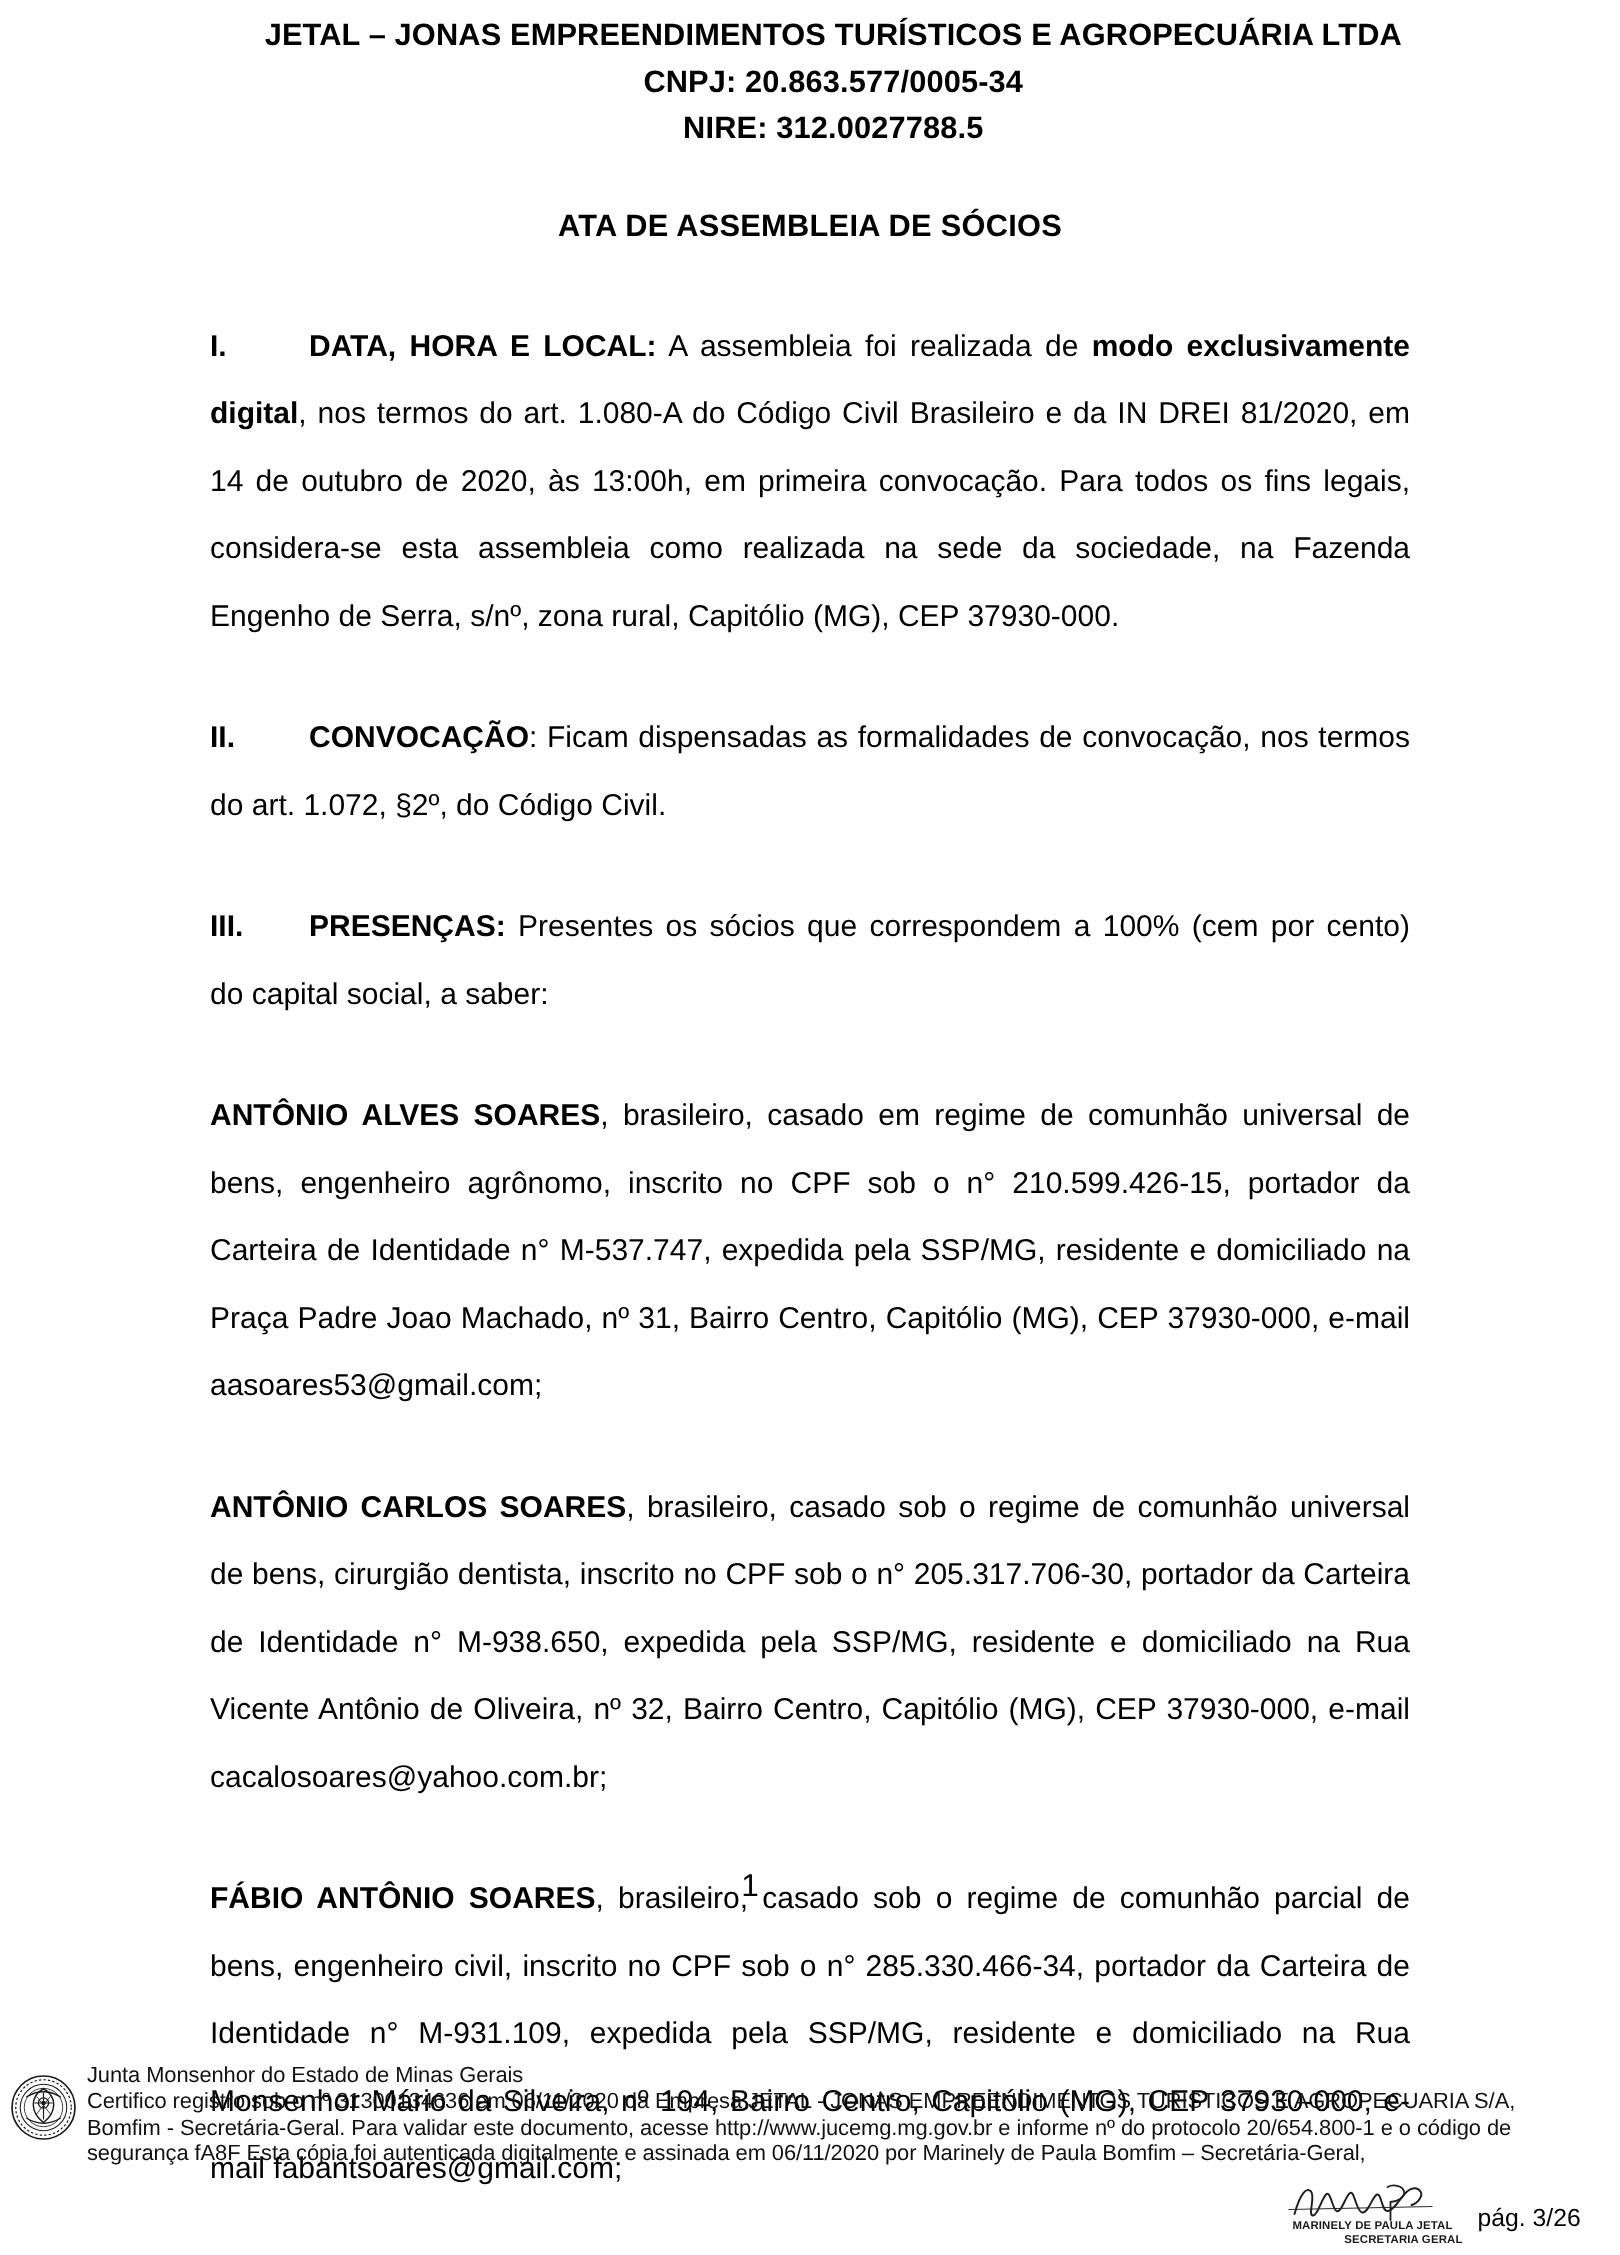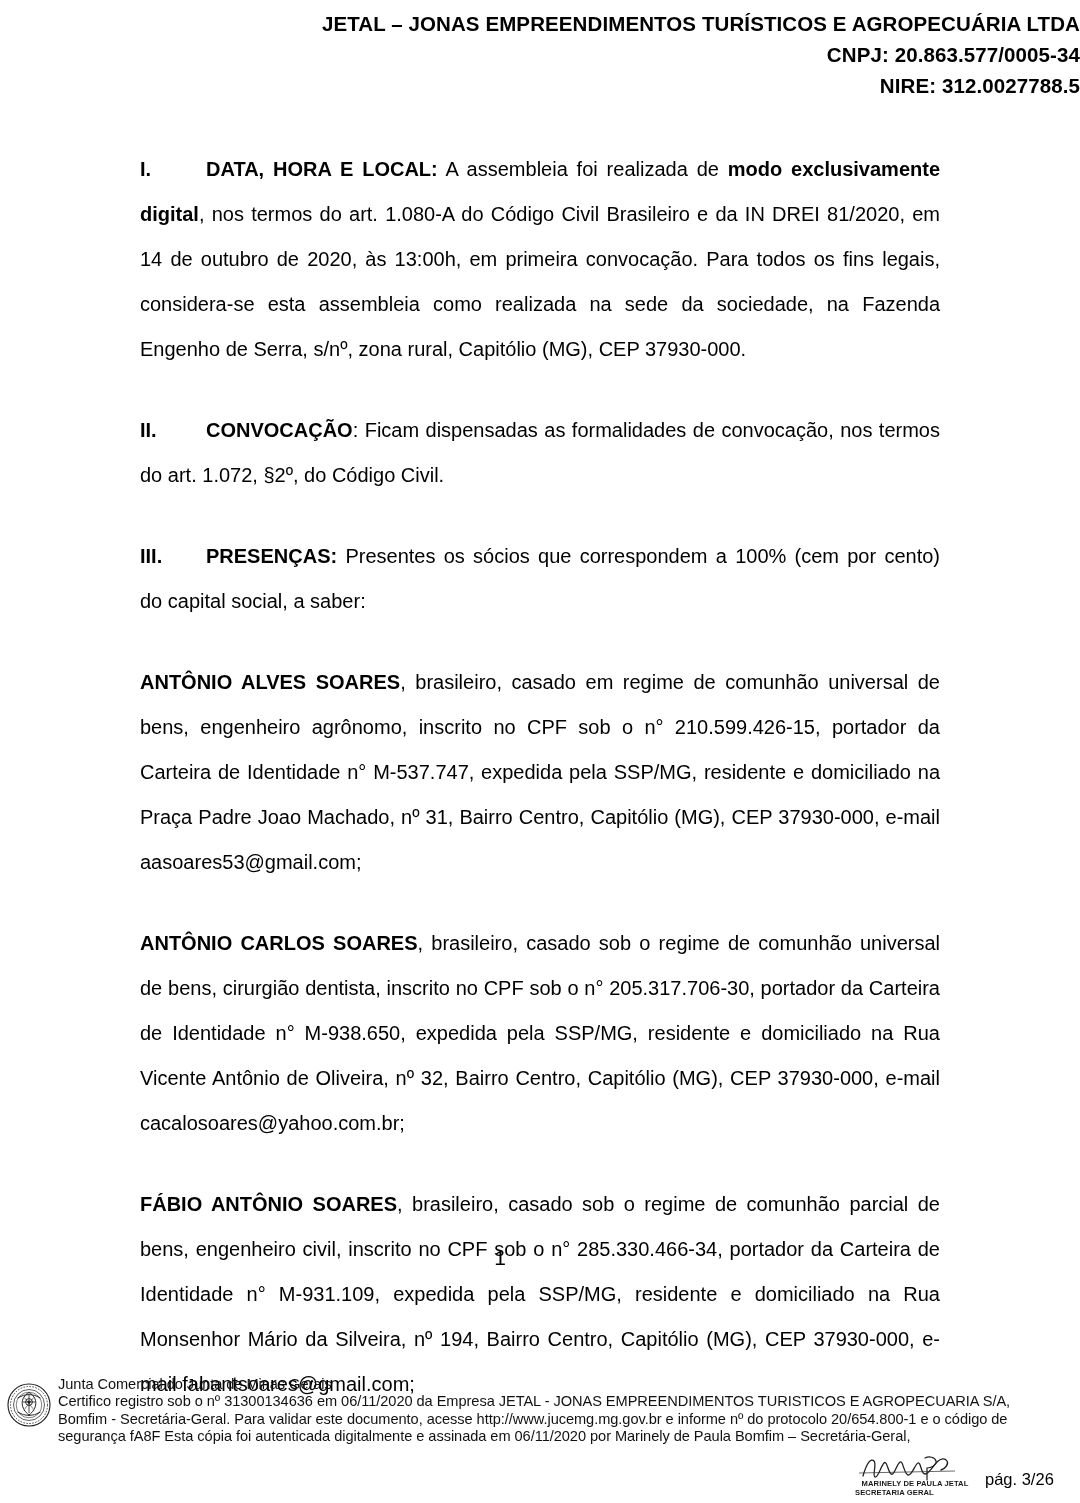--- a/index.html
+++ b/index.html
@@ -15,21 +15,21 @@
     background: #ffffff;
     font-family: "Liberation Sans", sans-serif;
     color: #000000;
     overflow: hidden;
     box-sizing: border-box;
   }
 
   
   .header {
     padding-top: 8px;
-    text-align: right;
+    text-align: center;
     padding-left: 31px;
   }
   .header-line {
     font-weight: bold;
     font-size: 20.5px;
     line-height: 31px;
     letter-spacing: 0.1px;
   }
   .header-line.company {
     font-size: 20.5px;
@@ -123,21 +123,21 @@
     font-size: 7.6px;
     font-weight: bold;
     letter-spacing: 0.1px;
     color: #1a1a1a;
   }
   .stamp-role {
     position: absolute;
     top: 36px;
     left: 0;
     width: 120px;
-    text-align: left;
+    text-align: right;
     font-size: 7.6px;
     font-weight: bold;
     letter-spacing: 0.1px;
     color: #1a1a1a;
   }
   .page-counter {
     position: absolute;
     left: 985px;
     top: 1470px;
     font-size: 16.5px;
@@ -148,20 +148,21 @@
 <body>
 
 <div class="page">
 
   <div class="header">
     <div class="header-line company">JETAL – JONAS EMPREENDIMENTOS TURÍSTICOS E AGROPECUÁRIA LTDA</div>
     <div class="header-line">CNPJ: 20.863.577/0005-34</div>
     <div class="header-line">NIRE: 312.0027788.5</div>
   </div>
 
+  <div class="doc-title">ATA DE ASSEMBLEIA DE SÓCIOS</div>
 
   <div class="body">
 
     <p class="para">
       <span class="roman">I.</span><b>DATA, HORA E LOCAL:</b><span> A assembleia foi realizada de </span><b>modo exclusivamente digital</b><span>, nos termos do art. 1.080-A do Código Civil Brasileiro e da IN DREI 81/2020, em 14 de outubro de 2020, às 13:00h, em primeira convocação. Para todos os fins legais, considera-se esta assembleia como realizada na sede da sociedade, na Fazenda Engenho de Serra, s/nº, zona rural, Capitólio (MG), CEP 37930-000.</span>
     </p>
 
     <p class="para">
       <span class="roman">II.</span><b>CONVOCAÇÃO</b><span>: Ficam dispensadas as formalidades de convocação, nos termos do art. 1.072, §2º, do Código Civil.</span>
     </p>
@@ -198,21 +199,21 @@
           <path d="M23 13 L23 31" stroke="#1b1b1b" stroke-width="0.8"></path>
           <path d="M17 20 L29 20" stroke="#1b1b1b" stroke-width="0.8"></path>
           <path d="M18.4 15.6 L27.6 27.4 M27.6 15.6 L18.4 27.4" stroke="#2b2b2b" stroke-width="0.6"></path>
           <circle cx="23" cy="20" r="3.4" fill="none" stroke="#1b1b1b" stroke-width="0.9"></circle>
           <circle cx="23" cy="20" r="1.5" fill="#1b1b1b"></circle>
           <path d="M11.5 30 Q23 37 34.5 30" fill="none" stroke="#1b1b1b" stroke-width="0.9"></path>
           <path d="M11.5 16 Q23 9 34.5 16" fill="none" stroke="#1b1b1b" stroke-width="0.9"></path>
         </svg>
       </div>
       <div class="footer-text">
-        <div>Junta Comercial do Junta de Minas Gerais</div>
+        <div>Junta Monsenhor do Estado de Minas Gerais</div>
         <div>Certifico registro sob o nº 31300134636 em 06/11/2020 da Empresa JETAL - JONAS EMPREENDIMENTOS TURISTICOS E AGROPECUARIA S/A,</div>
         <div>Bomfim - Secretária-Geral. Para validar este documento, acesse http://www.jucemg.mg.gov.br e informe nº do protocolo 20/654.800-1 e o código de</div>
         <div>segurança fA8F Esta cópia foi autenticada digitalmente e assinada em 06/11/2020 por Marinely de Paula Bomfim – Secretária-Geral,</div>
       </div>
     </div>
   </div>
 
   <div class="stamp">
     <svg viewBox="0 0 120 32" width="120" height="32" aria-hidden="true">
       <path d="M8 24 C12 10 16 6 19 9 C22 12 17 24 20 25 C23 26 26 14 29 11 C32 8 33 20 36 22 C39 24 42 12 45 10 C48 8 49 22 53 23 C57 24 60 12 63 11 C66 10 66 22 70 22 C74 22 78 14 82 10 C86 6 90 6 92 9 C94 12 90 17 86 18" fill="none" stroke="#1f1f1f" stroke-width="1.3" stroke-linecap="round"></path>

